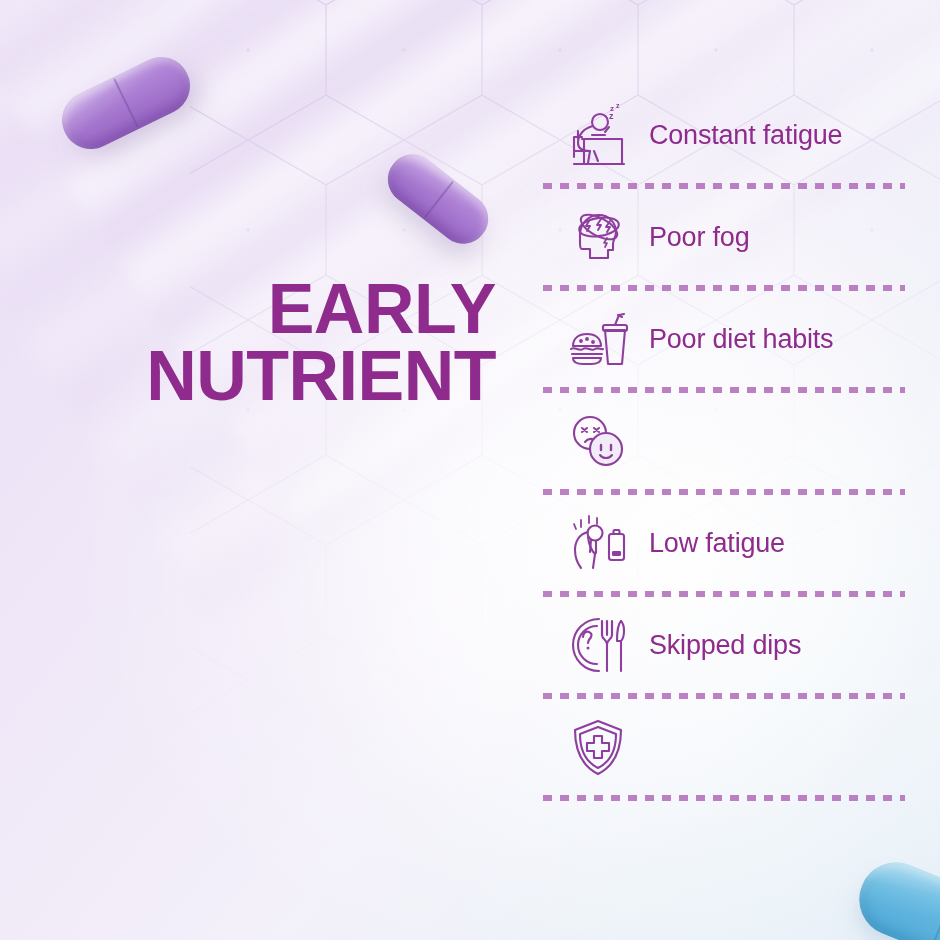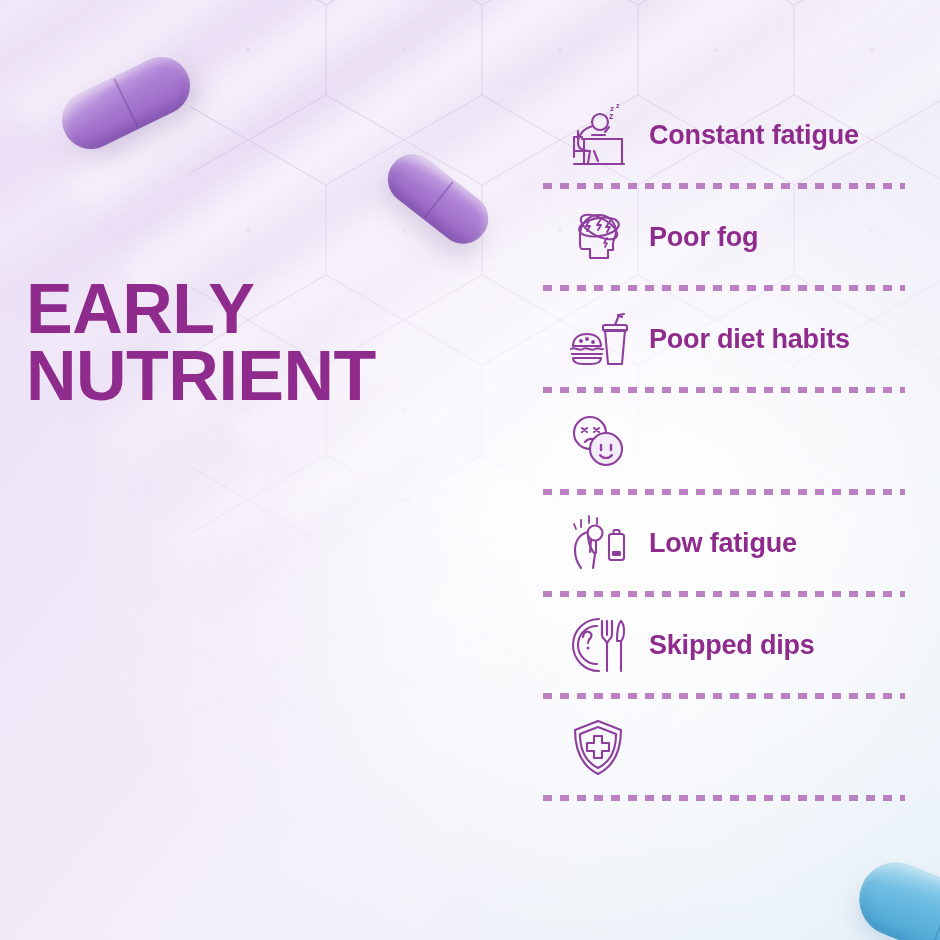--- a/index.html
+++ b/index.html
@@ -107,21 +107,21 @@
                 inset 0 4px 9px rgba(255,255,255,0.40);
   }
   #pill-3 .seam{ left:46%; background:rgba(40,115,165,0.35); }
   #pill-3 .shadow{ left:6px; top:24px; width:180px; height:56px; background:rgba(70,130,170,0.25); }
 
   
   #headline {
     position:absolute;
     left:26px; top:276px;
     width:470px;
-    text-align:left;
+    text-align:right;
     color:#8e2b8c;
     font-weight:bold;
     font-size:70px;
     line-height:0.96;
     letter-spacing:-0.5px;
     text-transform:uppercase;
   }
   #headline .ln { display:block; white-space:nowrap; }
 
   
@@ -140,21 +140,21 @@
   .sym-icon {
     width:74px; min-width:74px;
     height:74px;
     display:flex; align-items:center; justify-content:center;
     margin-left:18px;
   }
   .sym-icon svg { display:block; overflow:visible; }
   .sym-label {
     margin-left:14px;
     color:#8e2b8c;
-    font-weight:bold;
+    font-weight:normal;
     font-size:27px;
     letter-spacing:-0.2px;
     white-space:nowrap;
   }
   .divider {
     position:relative;
     height:8px;
     margin:0;
     background-image:linear-gradient(to right, #b06bb8 0 9px, rgba(0,0,0,0) 9px 17px);
     background-size:17px 6px;

